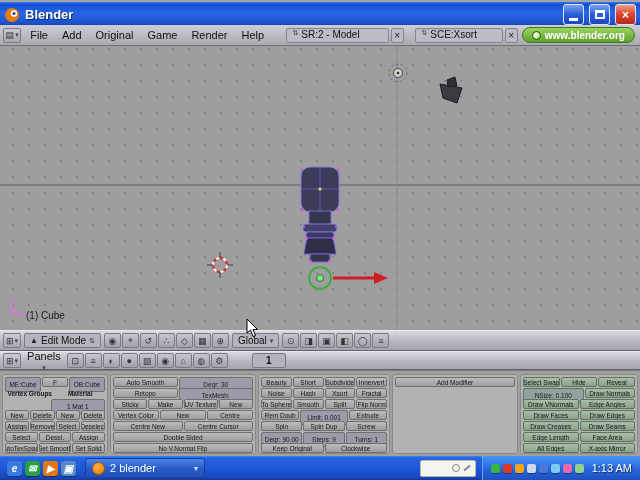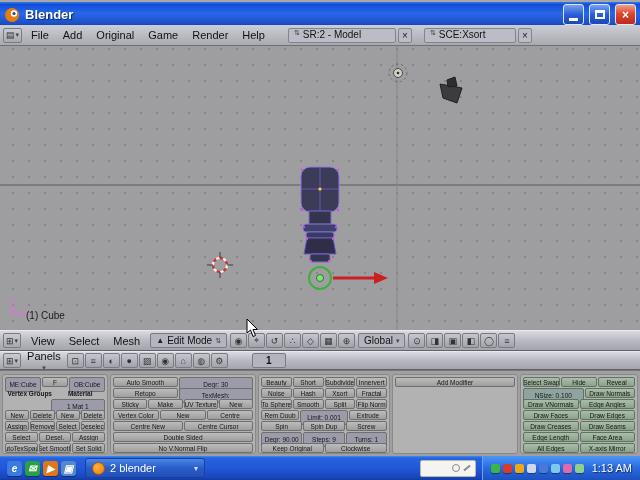--- a/index.html
+++ b/index.html
@@ -129,20 +129,24 @@
       </div>
     <span style="width:8px"></span>
     <div class="selector" style="width:92px">
       <span class="tiny">⇅</span>
       <span>SCE:Xsort</span>
     </div>
     <div class="xbtn">
         <span>×</span>
       </div>
     <span class="spacer"></span>
+    <div class="blender-link">
+      <span class="globe"></span>
+      <span>www.blender.org</span>
+    </div>
   </div>
 
   <div class="viewport">
     <svg class="scene" viewBox="0 0 640 284">
       <line x1="0" y1="139" x2="640" y2="139" stroke="#5a5a5e" stroke-width="1"></line>
       <line x1="397" y1="0" x2="397" y2="284" stroke="#87878b" stroke-width="1"></line>
       <g>
         <circle cx="398" cy="27" r="9" fill="none" stroke="#6f6f6f" stroke-dasharray="2.5,2.5"></circle>
         <circle cx="398" cy="27" r="4.5" fill="#cfcfc2" stroke="#4a4a4a"></circle>
         <circle cx="398" cy="27" r="1.3" fill="#2a2a2a"></circle>
@@ -189,25 +193,20 @@
       </g>
     </svg>
     <div class="obj-label">(1) Cube</div>
   </div>
 
   <div class="vp-header">
     <div class="hbtn">
       <span>⊞</span>
       <span class="tiny">▾</span>
     </div>
-    <div class="menus" id="vp-menus">
-        <span class="menu-item">View</span>
-        <span class="menu-item">Select</span>
-        <span class="menu-item">Mesh</span>
-      </div>
     <div class="mode-field">
       <span class="mode-icon">▲</span>
       <span>Edit Mode</span>
       <span class="tiny">⇅</span>
     </div>
     <div class="iconstrip" id="vp-mid-icons">
         <span class="ibtn">◉</span>
         <span class="ibtn">⌖</span>
         <span class="ibtn">↺</span>
         <span class="ibtn">∴</span>

